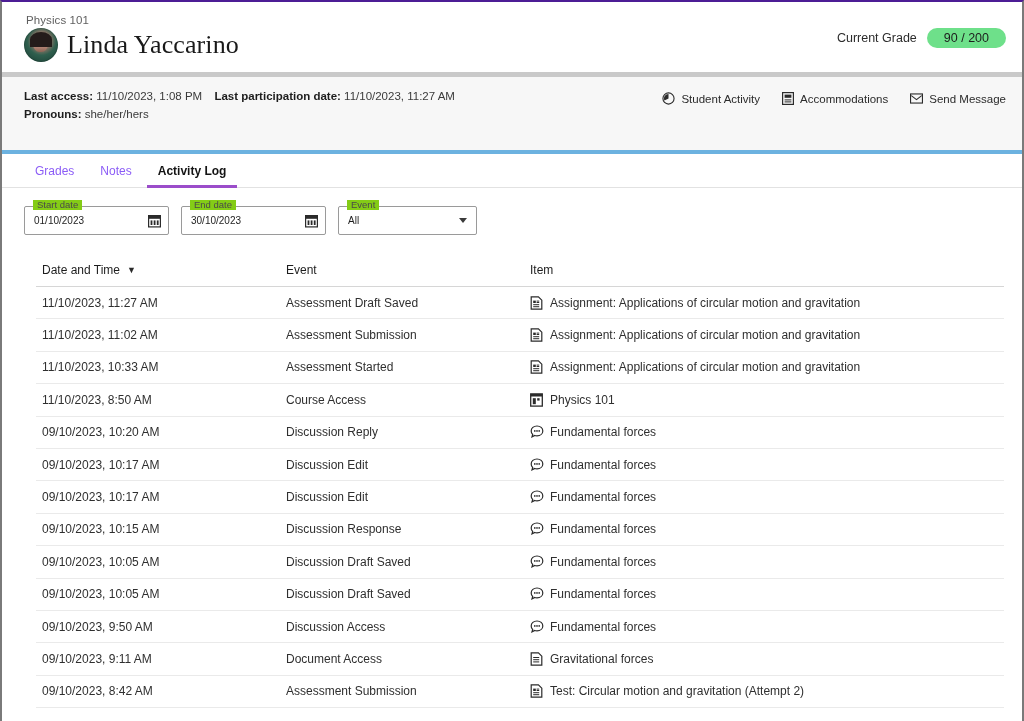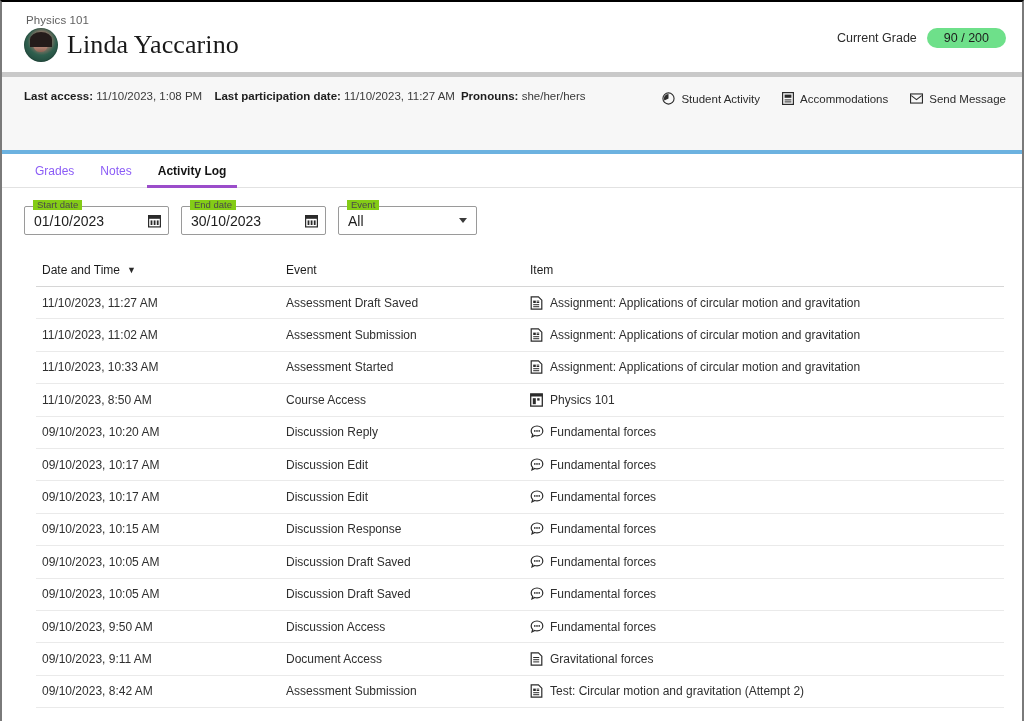--- a/index.html
+++ b/index.html
@@ -9,21 +9,21 @@
     background: #6f6f6f;
     font-family: "Liberation Sans", sans-serif;
   }
   .page {
     position: relative;
     width: 1024px;
     height: 721px;
     background: #ffffff;
     border-left: 2px solid #7a7a7a;
     border-right: 2px solid #7a7a7a;
-    border-top: 2px solid #000000;
+    border-top: 2px solid #4c1d95;
     overflow: hidden;
   }
 
   
   .header {
     height: 70px;
     padding: 12px 16px 0 22px;
     display: flex;
     align-items: flex-start;
     justify-content: space-between;
@@ -92,21 +92,21 @@
 
   
   .info {
     background: #f7f7f7;
     padding: 13px 16px 14px 22px;
     display: flex;
     justify-content: space-between;
     align-items: flex-start;
     min-height: 73px;
   }
-  .info-lines { display: flex; gap: 6px; }
+  .info-lines { display: flex; flex-direction: column; gap: 6px; }
   .info-line { font-size: 11.5px; color: #3a3a3a; }
   .info-line b { font-weight: bold; color: #1d1d1d; }
   .info-line .sp { display: inline-block; width: 9px; }
   .info-actions { display: flex; gap: 22px; padding-top: 2px; }
   .action {
     display: flex;
     align-items: center;
     gap: 6px;
     font-size: 11.5px;
     color: #2b2b2b;
@@ -158,21 +158,21 @@
     position: absolute;
     top: -7px;
     left: 8px;
     background: #84cc16;
     padding: 0 4px;
     font-size: 9.5px;
     color: #4a4a4a;
     line-height: 1;
   }
   .field .val {
-    font-size: 14px;
+    font-size: 10px;
     color: #1d1d1d;
     white-space: nowrap;
   }
   .field.date { width: 145px; justify-content: space-between; }
   .field.select { width: 139px; justify-content: space-between; }
   .cal-icon { width: 13px; height: 14px; flex: none; }
   .caret {
     width: 0; height: 0;
     border-left: 4.5px solid transparent;
     border-right: 4.5px solid transparent;

